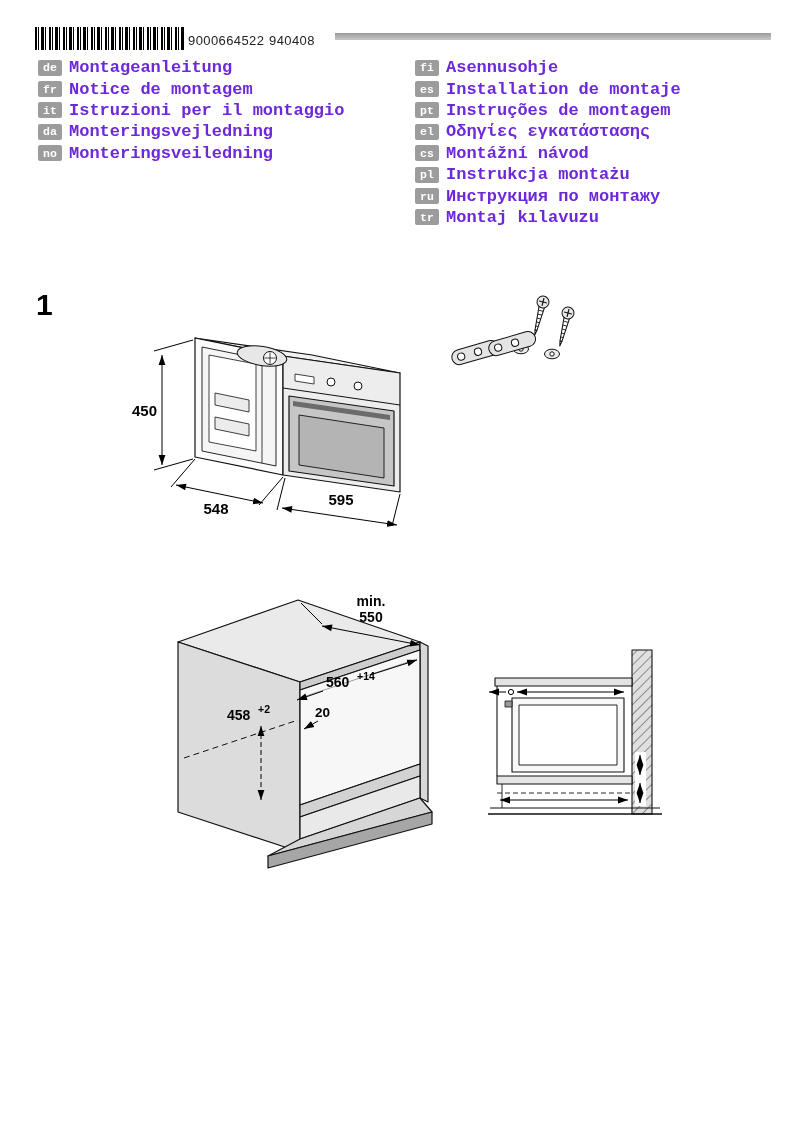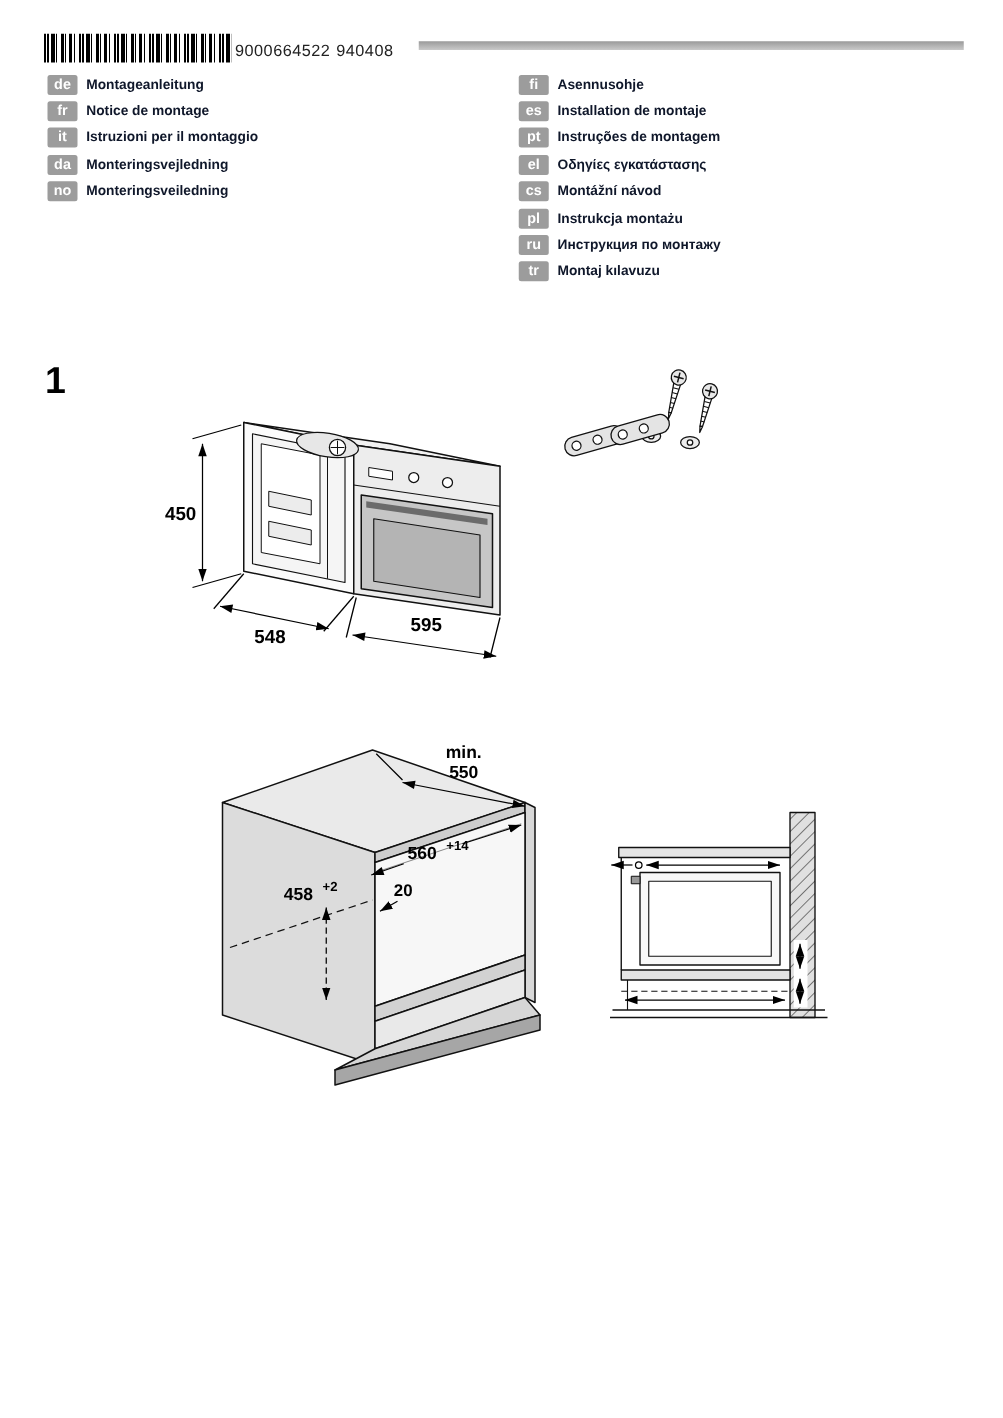--- a/index.html
+++ b/index.html
@@ -11,25 +11,25 @@
     background:repeating-linear-gradient(90deg,#000 0 2px,#fff 2px 3px,#000 3px 4px,#fff 4px 6px,#000 6px 9px,#fff 9px 10px,#000 10px 11px,#fff 11px 14px); }
   .code { position:absolute; top:33px; font-size:13px; color:#222; letter-spacing:.4px; }
   .code.n1 { left:188px; }
   .code.n2 { left:269px; }
   .graybar { position:absolute; left:335px; top:33px; width:436px; height:7px;
     background:linear-gradient(#9a9a9a,#c9c9c9); }
 
   .lang-col { position:absolute; top:57px; display:flex; flex-direction:column; }
   .lang-col.left { left:38px; }
   .lang-col.right { left:415px; }
-  .lang-row { display:flex; align-items:center; height:21.4px; }
+  .lang-row { display:flex; align-items:center; height:21.4px;font-family:Liberation Mono, monospace; }
   .lang-badge { width:24px; height:16px; background:#9c9c9c; color:#fff; font-size:11.5px;
     font-weight:bold; display:flex; align-items:center; justify-content:center;
     border-radius:2px; flex:0 0 auto; }
-  .lang-title { margin-left:7px; font-size:11px; font-weight:bold; color:#0f172a; white-space:nowrap;text-align:right; }
+  .lang-title { margin-left:7px; font-size:17px; font-weight:bold; color:#6d28d9; white-space:nowrap;text-align:right; }
 
   .fig-number { position:absolute; left:36px; top:288px; font-size:30px; font-weight:bold; color:#000; }
 
   svg.drawings { position:absolute; left:0; top:0; }
   svg text { font-family:"Liberation Sans", sans-serif; font-weight:bold; fill:#000; }
 </style>
 </head>
 <body>
 
 <div class="page">
@@ -39,21 +39,21 @@
   <span class="code n2">940408</span>
   <div class="graybar"></div>
 
   <div class="lang-col left">
     <div class="lang-row">
       <span class="lang-badge">de</span>
       <span class="lang-title">Montageanleitung</span>
     </div>
     <div class="lang-row">
       <span class="lang-badge">fr</span>
-      <span class="lang-title">Notice de montage</span>
+      <span class="lang-title">Notice de montagem</span>
     </div>
     <div class="lang-row">
       <span class="lang-badge">it</span>
       <span class="lang-title">Istruzioni per il montaggio</span>
     </div>
     <div class="lang-row">
       <span class="lang-badge">da</span>
       <span class="lang-title">Monteringsvejledning</span>
     </div>
     <div class="lang-row">

